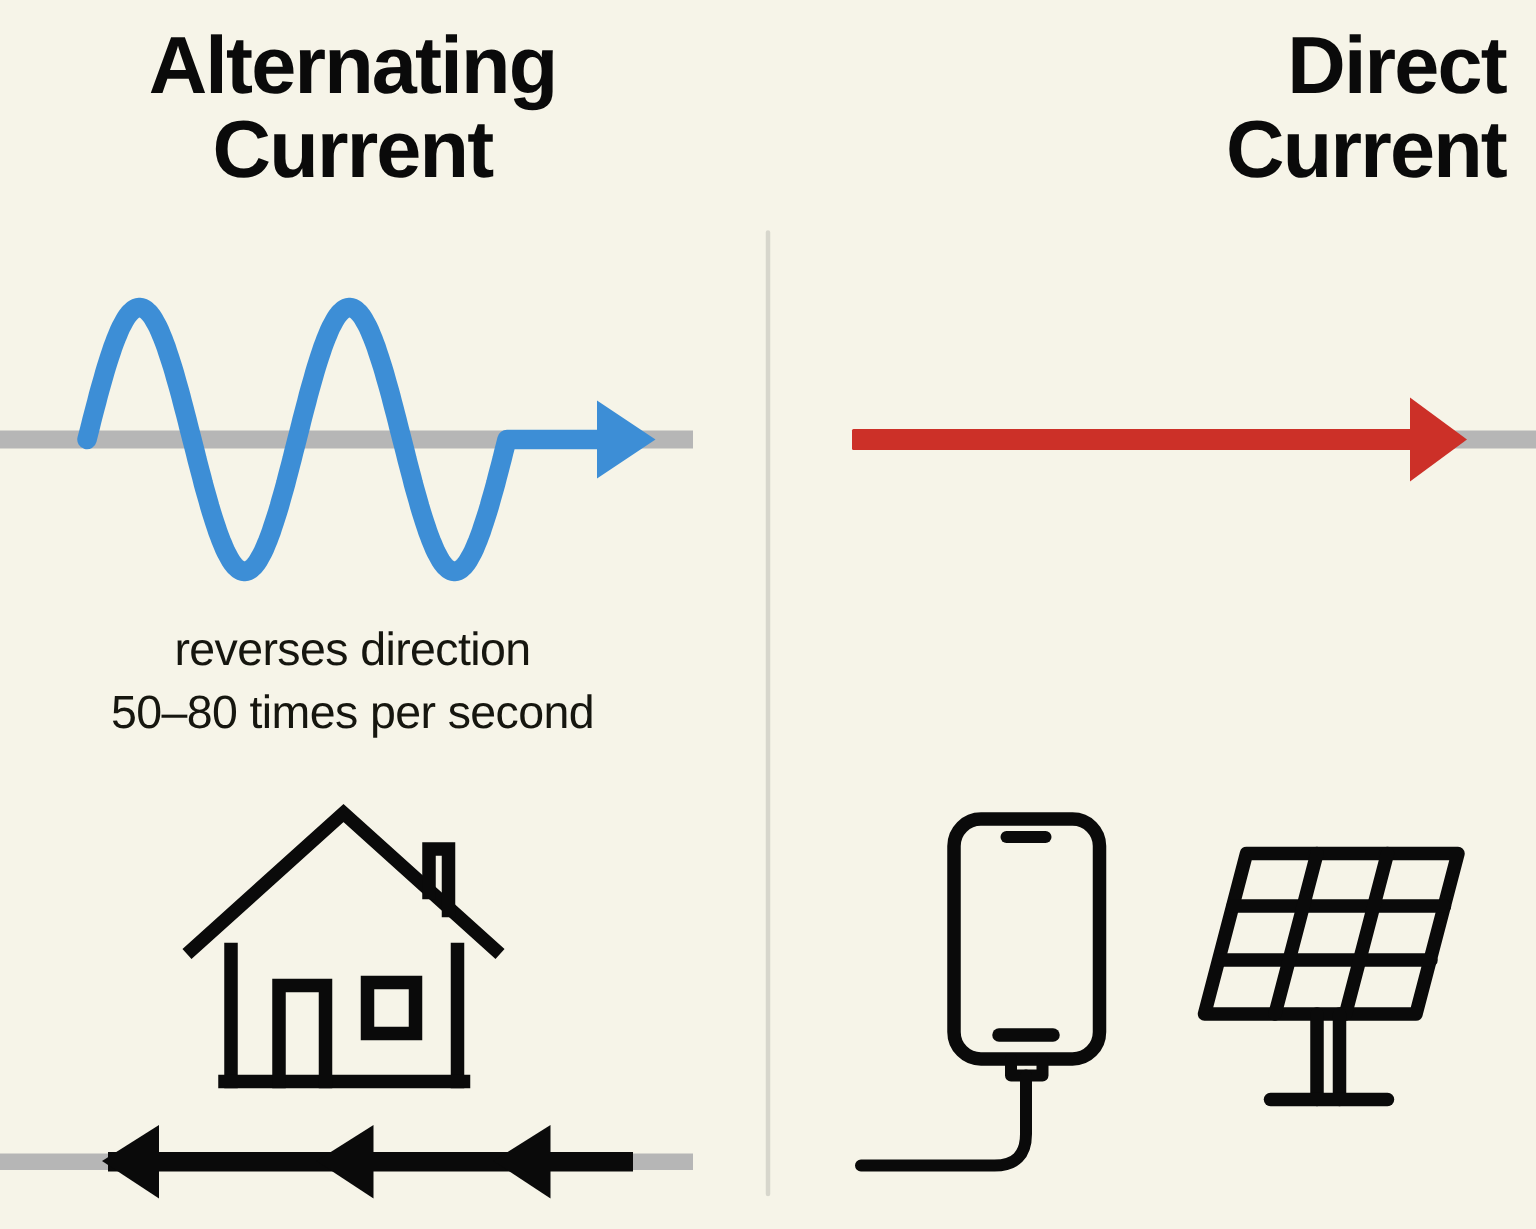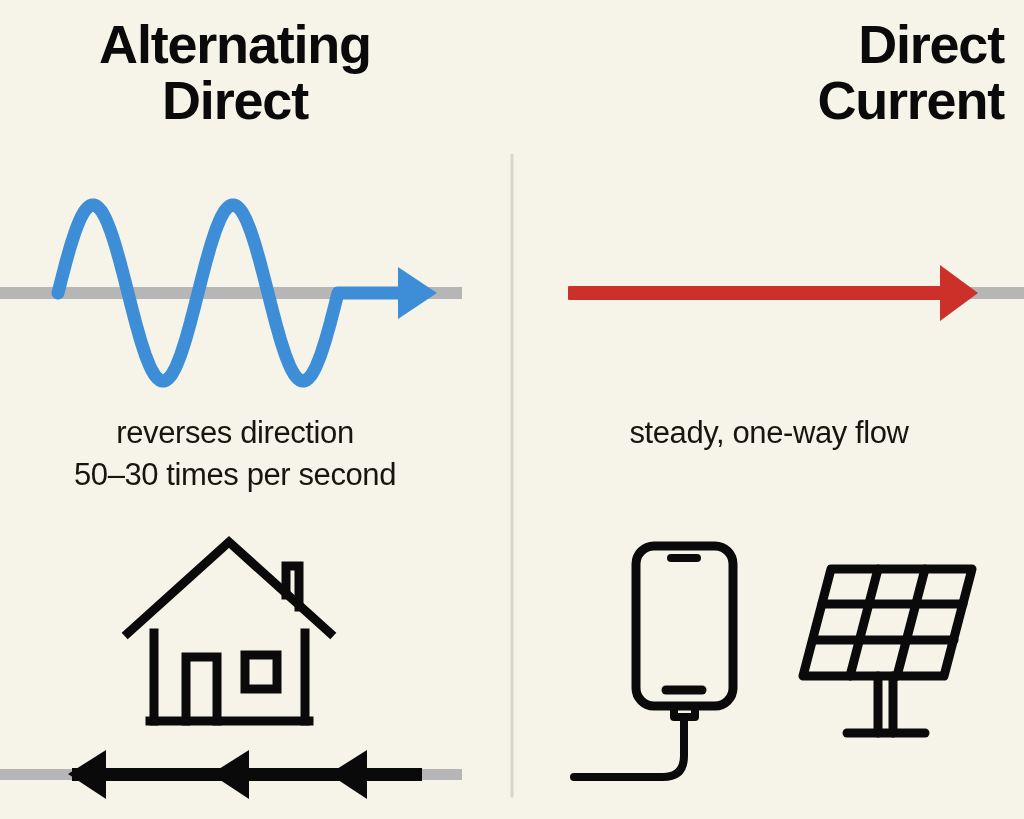--- a/index.html
+++ b/index.html
@@ -49,29 +49,28 @@
   }
   #caption-ac { left: 0px;   top: 412px; width: 470px; }
   #caption-dc { left: 534px; top: 412px; width: 470px; }
 </style>
 </head>
 <body>
 
 <div id="stage" style="background: rgb(246, 244, 232);">
 
   <div class="panel-title" id="title-ac">Alternating
-Direct</div>
+Current</div>
 
   <div class="panel-title" id="title-dc">Direct
 Current</div>
 
   <div class="panel-caption" id="caption-ac">reverses direction
-50–30 times per second</div>
+50–80 times per second</div>
 
-  <div class="panel-caption" id="caption-dc">steady, one-way flow</div>
 
   <svg class="layer" viewBox="0 0 1024 819" xmlns="http://www.w3.org/2000/svg">
 
     <line x1="512" y1="155" x2="512" y2="796" stroke="#d7d6cc" stroke-width="3" stroke-linecap="round"></line>
 
     <rect x="0" y="287" width="462" height="12" fill="#b6b6b6"></rect>
 
     <g>
 
       <path fill="none" stroke="#3d8ed6" stroke-width="13" stroke-linecap="round" stroke-linejoin="round" d="M 58 293 L 58.0 293.0 L 59.1 288.7 L 60.2 284.5 L 61.2 280.3 L 62.3 276.1 L 63.4 271.9 L 64.5 267.8 L 65.5 263.8 L 66.6 259.8 L 67.7 255.9 L 68.8 252.1 L 69.8 248.4 L 70.9 244.8 L 72.0 241.3 L 73.1 237.9 L 74.2 234.6 L 75.2 231.5 L 76.3 228.6 L 77.4 225.7 L 78.5 223.1 L 79.5 220.6 L 80.6 218.2 L 81.7 216.1 L 82.8 214.1 L 83.8 212.3 L 84.9 210.7 L 86.0 209.3 L 87.1 208.1 L 88.2 207.1 L 89.2 206.3 L 90.3 205.6 L 91.4 205.2 L 92.5 205.0 L 93.5 205.0 L 94.6 205.2 L 95.7 205.6 L 96.8 206.3 L 97.8 207.1 L 98.9 208.1 L 100.0 209.3 L 101.1 210.7 L 102.2 212.3 L 103.2 214.1 L 104.3 216.1 L 105.4 218.2 L 106.5 220.6 L 107.5 223.1 L 108.6 225.7 L 109.7 228.6 L 110.8 231.5 L 111.8 234.6 L 112.9 237.9 L 114.0 241.3 L 115.1 244.8 L 116.2 248.4 L 117.2 252.1 L 118.3 255.9 L 119.4 259.8 L 120.5 263.8 L 121.5 267.8 L 122.6 271.9 L 123.7 276.1 L 124.8 280.3 L 125.8 284.5 L 126.9 288.7 L 128.0 293.0 L 129.1 297.3 L 130.2 301.5 L 131.2 305.7 L 132.3 309.9 L 133.4 314.1 L 134.5 318.2 L 135.5 322.2 L 136.6 326.2 L 137.7 330.1 L 138.8 333.9 L 139.8 337.6 L 140.9 341.2 L 142.0 344.7 L 143.1 348.1 L 144.2 351.4 L 145.2 354.5 L 146.3 357.4 L 147.4 360.3 L 148.5 362.9 L 149.5 365.4 L 150.6 367.8 L 151.7 369.9 L 152.8 371.9 L 153.8 373.7 L 154.9 375.3 L 156.0 376.7 L 157.1 377.9 L 158.2 378.9 L 159.2 379.7 L 160.3 380.4 L 161.4 380.8 L 162.5 381.0 L 163.5 381.0 L 164.6 380.8 L 165.7 380.4 L 166.8 379.7 L 167.8 378.9 L 168.9 377.9 L 170.0 376.7 L 171.1 375.3 L 172.2 373.7 L 173.2 371.9 L 174.3 369.9 L 175.4 367.8 L 176.5 365.4 L 177.5 362.9 L 178.6 360.3 L 179.7 357.4 L 180.8 354.5 L 181.8 351.4 L 182.9 348.1 L 184.0 344.7 L 185.1 341.2 L 186.2 337.6 L 187.2 333.9 L 188.3 330.1 L 189.4 326.2 L 190.5 322.2 L 191.5 318.2 L 192.6 314.1 L 193.7 309.9 L 194.8 305.7 L 195.8 301.5 L 196.9 297.3 L 198.0 293.0 L 199.1 288.7 L 200.2 284.5 L 201.2 280.3 L 202.3 276.1 L 203.4 271.9 L 204.5 267.8 L 205.5 263.8 L 206.6 259.8 L 207.7 255.9 L 208.8 252.1 L 209.8 248.4 L 210.9 244.8 L 212.0 241.3 L 213.1 237.9 L 214.2 234.6 L 215.2 231.5 L 216.3 228.6 L 217.4 225.7 L 218.5 223.1 L 219.5 220.6 L 220.6 218.2 L 221.7 216.1 L 222.8 214.1 L 223.8 212.3 L 224.9 210.7 L 226.0 209.3 L 227.1 208.1 L 228.2 207.1 L 229.2 206.3 L 230.3 205.6 L 231.4 205.2 L 232.5 205.0 L 233.5 205.0 L 234.6 205.2 L 235.7 205.6 L 236.8 206.3 L 237.8 207.1 L 238.9 208.1 L 240.0 209.3 L 241.1 210.7 L 242.2 212.3 L 243.2 214.1 L 244.3 216.1 L 245.4 218.2 L 246.5 220.6 L 247.5 223.1 L 248.6 225.7 L 249.7 228.6 L 250.8 231.5 L 251.8 234.6 L 252.9 237.9 L 254.0 241.3 L 255.1 244.8 L 256.2 248.4 L 257.2 252.1 L 258.3 255.9 L 259.4 259.8 L 260.5 263.8 L 261.5 267.8 L 262.6 271.9 L 263.7 276.1 L 264.8 280.3 L 265.8 284.5 L 266.9 288.7 L 268.0 293.0 L 269.1 297.3 L 270.2 301.5 L 271.2 305.7 L 272.3 309.9 L 273.4 314.1 L 274.5 318.2 L 275.5 322.2 L 276.6 326.2 L 277.7 330.1 L 278.8 333.9 L 279.8 337.6 L 280.9 341.2 L 282.0 344.7 L 283.1 348.1 L 284.2 351.4 L 285.2 354.5 L 286.3 357.4 L 287.4 360.3 L 288.5 362.9 L 289.5 365.4 L 290.6 367.8 L 291.7 369.9 L 292.8 371.9 L 293.8 373.7 L 294.9 375.3 L 296.0 376.7 L 297.1 377.9 L 298.2 378.9 L 299.2 379.7 L 300.3 380.4 L 301.4 380.8 L 302.5 381.0 L 303.5 381.0 L 304.6 380.8 L 305.7 380.4 L 306.8 379.7 L 307.8 378.9 L 308.9 377.9 L 310.0 376.7 L 311.1 375.3 L 312.2 373.7 L 313.2 371.9 L 314.3 369.9 L 315.4 367.8 L 316.5 365.4 L 317.5 362.9 L 318.6 360.3 L 319.7 357.4 L 320.8 354.5 L 321.8 351.4 L 322.9 348.1 L 324.0 344.7 L 325.1 341.2 L 326.2 337.6 L 327.2 333.9 L 328.3 330.1 L 329.4 326.2 L 330.5 322.2 L 331.5 318.2 L 332.6 314.1 L 333.7 309.9 L 334.8 305.7 L 335.8 301.5 L 336.9 297.3 L 338.0 293.0 L 415 293"></path>

